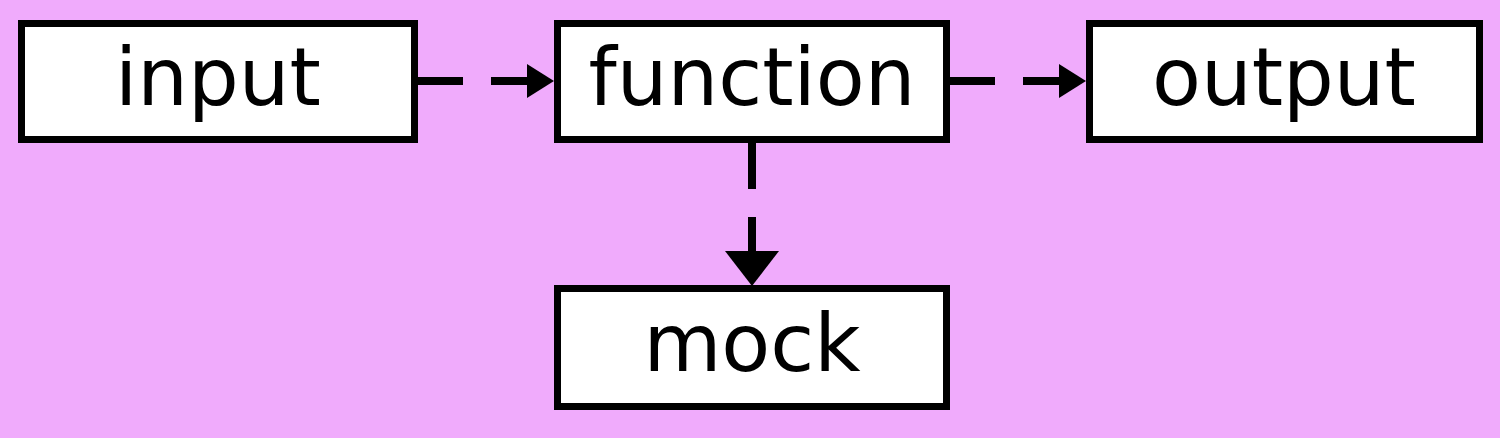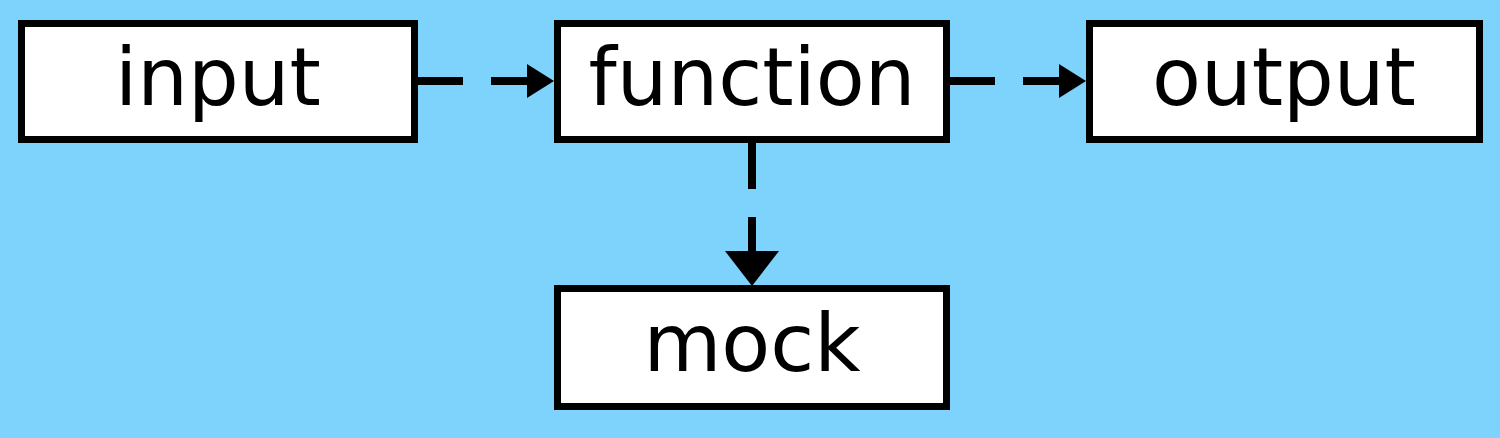--- a/index.html
+++ b/index.html
@@ -8,21 +8,21 @@
     padding: 0;
     background: #ffffff;
   }
   body {
     font-family: "DejaVu Sans", sans-serif;
   }
   #canvas {
     position: relative;
     width: 1500px;
     height: 438px;
-    background: #7dd3fc;
+    background: #f0abfc;
     overflow: hidden;
   }
   #diagram-svg {
     position: absolute;
     left: 0;
     top: 0;
     width: 1500px;
     height: 438px;
     display: block;
   }

